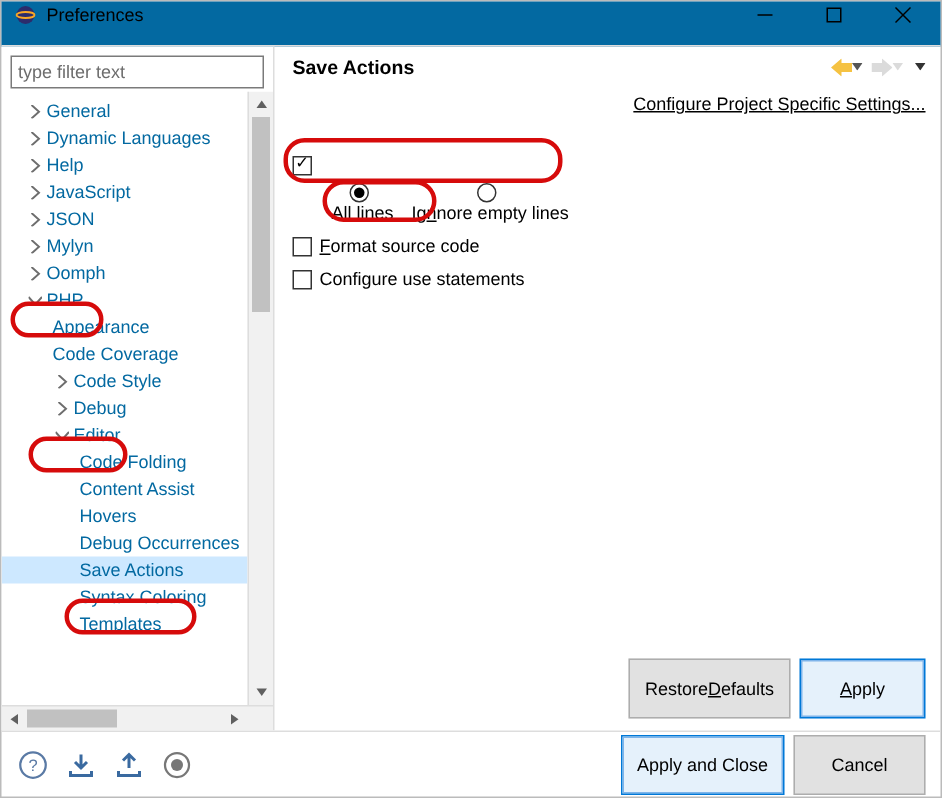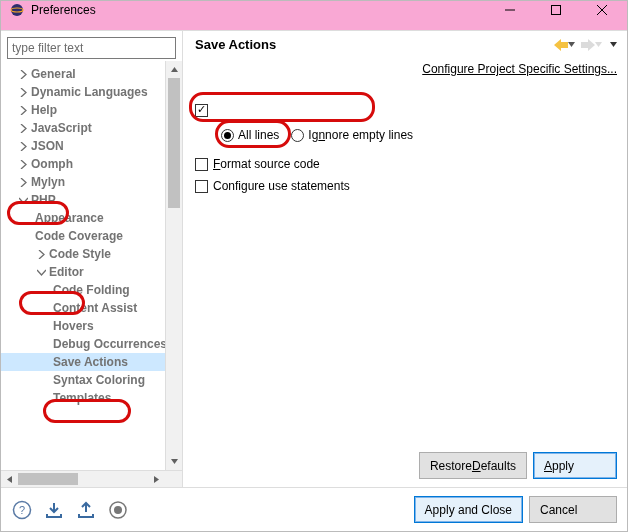--- a/index.html
+++ b/index.html
@@ -1,29 +1,29 @@
 <!DOCTYPE html>
 <html><head>
 <meta charset="utf-8">
 <style>
   * { box-sizing: border-box; font-family: "Segoe UI", Tahoma, sans-serif; }
   body { margin: 0; background: #fff; }
   .window { width: 628px; height: 532px; border: 1px solid #bbb; background: #fff; display: flex; flex-direction: column; position: relative; }
-  .titlebar { height: 30px; display: flex; align-items: center; padding: 0 2px 12px 8px; border-bottom: 1px solid #ddd; background: #f9a8d4; }
+  .titlebar { height: 30px; display: flex; align-items: center; padding: 0 2px 12px 8px; border-bottom: 1px solid #ddd; background: #0369a1; }
   .titlebar .icon { width: 16px; height: 16px; margin-right: 6px; display:flex; align-items:center; justify-content:center; }
   .titlebar .title { font-size: 12px; flex: 1; color: #000; }
   .winbtn { width: 46px; height: 30px; display:flex; align-items:center; justify-content:center; color:#333; }
   .winbtn svg { width:12px; height:12px; }
   .body { flex: 1; display: flex; overflow: hidden; min-height:0; }
   .sidebar { width: 182px; border-right: 1px solid #ddd; display: flex; flex-direction: column; background:#fff; }
   .filter-wrap { padding: 6px 6px 2px 6px; }
   .filter { width: 100%; height: 22px; font-size: 12px; padding: 1px 4px; border: 1px solid #7a7a7a; color:#000; }
   .filter::placeholder { color:#6d6d6d; font-style: normal; }
   .tree-scroll { flex:1; position: relative; overflow: hidden; display:flex; }
-  .tree { flex:1; font-size: 12px; color:#737373; padding: 4px 0; overflow:hidden;font-weight:bold; }
+  .tree { flex:1; font-size: 12px; color:#0369a1; padding: 4px 0; overflow:hidden; }
   .tree-item { display:flex; align-items:center; height:18px; line-height:18px; white-space:nowrap; cursor:default; position:relative; }
   .tw { margin-right: 2px; width:12px; display:inline-flex; justify-content:center; color:#6e6e6e; }
   .tw svg { width:9px; height:9px; }
   .lvl0 { padding-left: 16px; }
   .lvl1 { padding-left: 34px; }
   .lvl2 { padding-left: 52px; }
   .sel { background: #cde8ff; }
   .annot-ring { position:absolute; border:3px solid #d60b0b; border-radius:12px; pointer-events:none; }
   .vscroll { width:17px; background:#f1f1f1; border-left:1px solid #ddd; display:flex; flex-direction:column; }
   .vscroll .arrow { height:17px; display:flex; align-items:center; justify-content:center; }
@@ -41,24 +41,24 @@
   .nav-icons span { display:inline-flex; align-items:center; }
   .proj-link { text-align:right; font-size:12px; margin-top:10px; }
   .proj-link a { color:#000000; text-decoration: underline; }
   .opts { margin-top: 22px; font-size:12px; color:#000; }
   .opt-row { display:flex; align-items:center; height:20px; margin:2px 0; }
   .cb { width:13px; height:13px; border:1px solid #333; margin-right:5px; display:inline-flex; align-items:center; justify-content:center; background:#fff; }
   .cb.checked::after { content:"✓"; font-size:11px; line-height:1; color:#000; position:relative; top:-1px; }
   .rb { width:13px; height:13px; border:1px solid #333; border-radius:50%; margin-right:4px; display:inline-flex; align-items:center; justify-content:center; background:#fff; }
   .rb.checked::after { content:""; width:7px; height:7px; background:#000; border-radius:50%; }
   .radio-row { display:flex; align-items:center; height:22px; margin:4px 0 8px 26px; gap:4px; }
-  .radio-opt { display:flex; align-items:center; margin-right:8px; }
+  .radio-opt { display:flex; align-items:center; margin-right:8px;flex-direction:column; }
   .ring { position:absolute; border:3px solid #d60b0b; border-radius:14px; pointer-events:none; }
   .btn-row { margin-top:auto; display:flex; justify-content:flex-end; gap:6px; padding-top:6px; }
-  .btn { min-width:84px; height:27px; font-size:12px; background:#e1e1e1; border:1px solid #adadad; padding:0 10px; display:inline-flex; align-items:center; cursor:default; }
+  .btn { min-width:84px; height:40px; font-size:12px; background:#e1e1e1; border:1px solid #adadad; padding:0 10px; display:inline-flex; align-items:center; justify-content:center; cursor:default; }
   .btn.primary { background:#e5f1fb; border:1px solid #0078d7; box-shadow: inset 0 0 0 1px #7eb4ea; }
   .footer { height:44px; border-top:1px solid #ddd; display:flex; align-items:center; padding:0 10px; }
   .footer-left { display:flex; gap:10px; }
   .footer-icon { width:22px; height:22px; display:flex; align-items:center; justify-content:center; }
   .footer-right { margin-left:auto; display:flex; gap:6px; }
   .und { text-decoration: underline; }
 </style>
 </head>
 <body>
 
@@ -136,51 +136,59 @@
                 </svg>
               </span>
               <span>JSON</span>
             </div>
           <div class="tree-item lvl0">
               <span class="tw">
                 <svg viewBox="0 0 9 9">
                   <path d="M2 0 L7 4.5 L2 9" fill="none" stroke="#6e6e6e" stroke-width="1.3"></path>
                 </svg>
               </span>
+              <span>Mylyn</span>
+            </div>
+          <div class="tree-item lvl0">
+              <span class="tw">
+                <svg viewBox="0 0 9 9">
+                  <path d="M2 0 L7 4.5 L2 9" fill="none" stroke="#6e6e6e" stroke-width="1.3"></path>
+                </svg>
+              </span>
               <span>Oomph</span>
             </div>
           <div class="tree-item lvl0">
               <span class="tw">
                 <svg viewBox="0 0 9 9">
-                  <path d="M2 0 L7 4.5 L2 9" fill="none" stroke="#6e6e6e" stroke-width="1.3"></path>
-                </svg>
-              </span>
-              <span>Mylyn</span>
-            </div>
-          <div class="tree-item lvl0">
-              <span class="tw">
-                <svg viewBox="0 0 9 9">
                   <path d="M0 2 L4.5 7 L9 2" fill="none" stroke="#6e6e6e" stroke-width="1.3"></path>
                 </svg>
               </span>
               <span>PHP</span>
             </div>
           <div class="tree-item lvl1">
               <span>Appearance</span>
             </div>
           <div class="tree-item lvl1">
               <span>Code Coverage</span>
             </div>
           <div class="tree-item lvl1">
               <span class="tw">
                 <svg viewBox="0 0 9 9">
                   <path d="M2 0 L7 4.5 L2 9" fill="none" stroke="#6e6e6e" stroke-width="1.3"></path>
                 </svg>
               </span>
               <span>Code Style</span>
+            </div>
+          <div class="tree-item lvl1">
+              <span class="tw">
+                <svg viewBox="0 0 9 9">
+                  <path d="M2 0 L7 4.5 L2 9" fill="none" stroke="#6e6e6e" stroke-width="1.3"></path>
+                </svg>
+              </span>
+              <span>Debug</span>
             </div>
           <div class="tree-item lvl1">
               <span class="tw">
                 <svg viewBox="0 0 9 9">
                   <path d="M0 2 L4.5 7 L9 2" fill="none" stroke="#6e6e6e" stroke-width="1.3"></path>
                 </svg>
               </span>
               <span>Editor</span>
             </div>
           <div class="tree-item lvl2">

